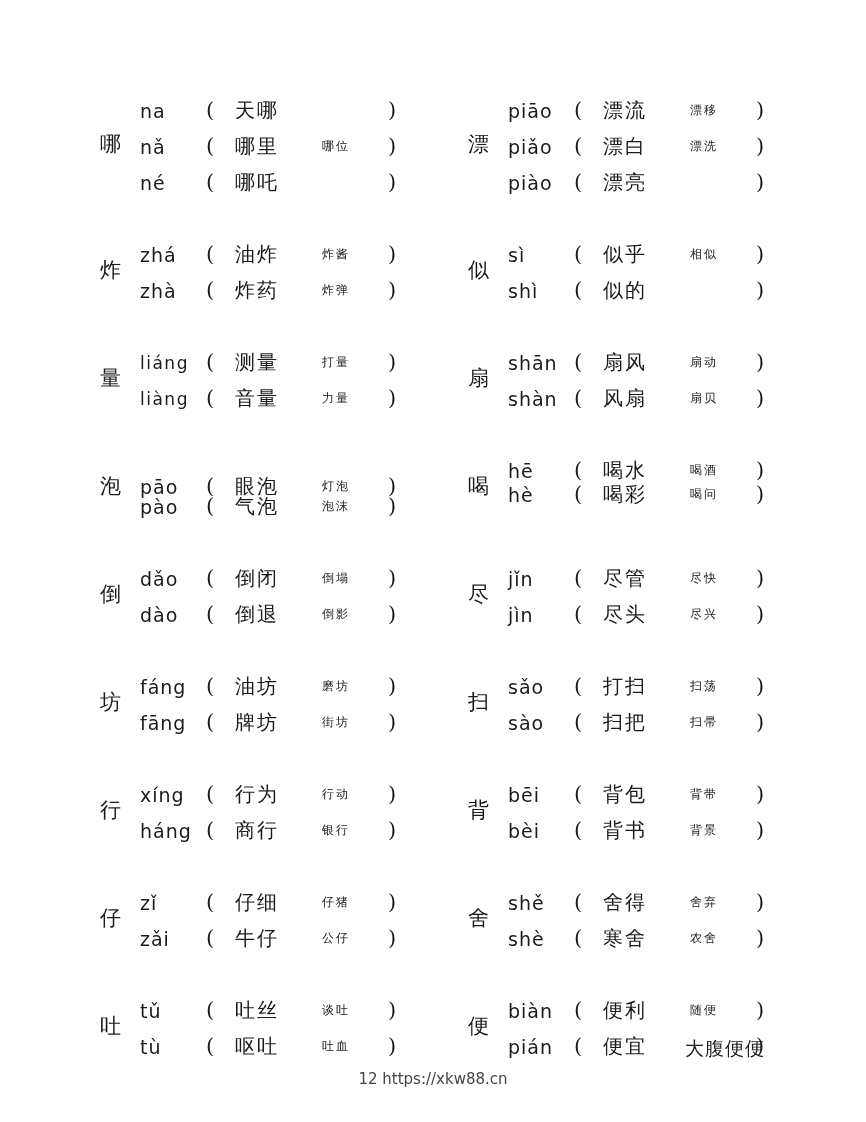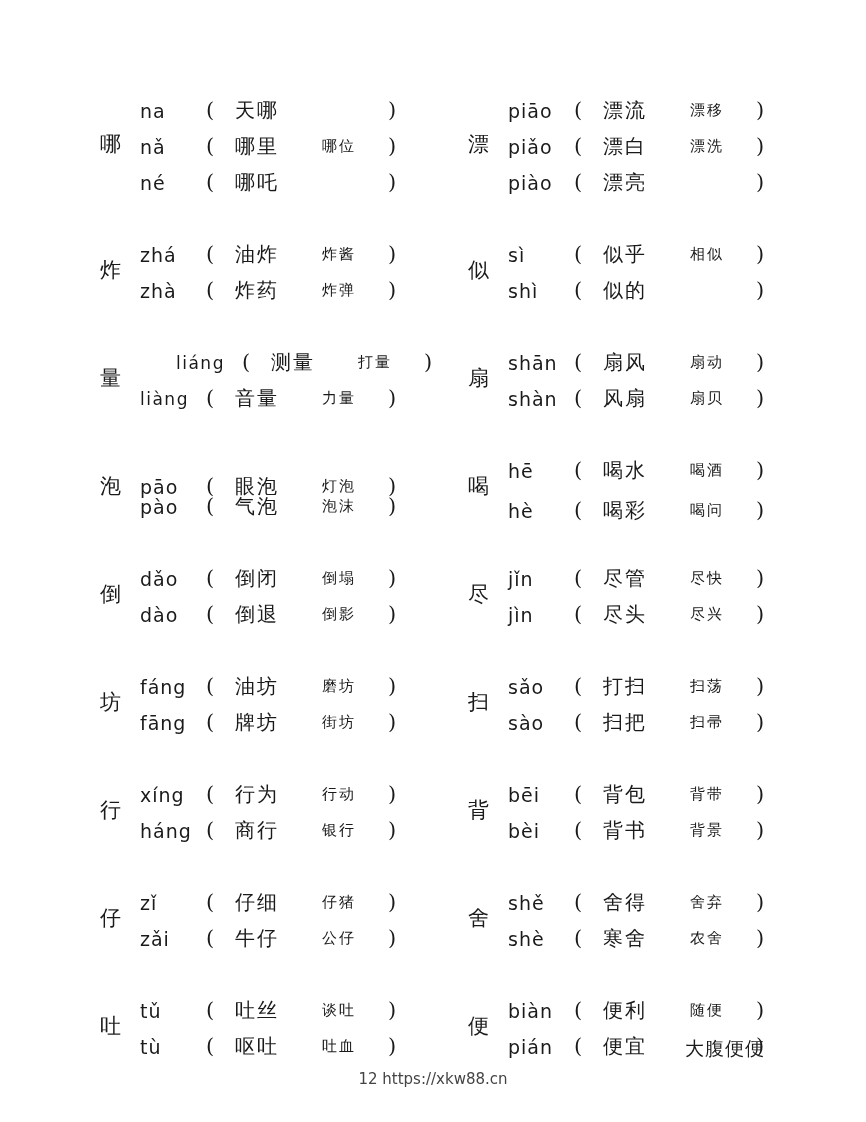--- a/index.html
+++ b/index.html
@@ -7,21 +7,21 @@
          font-family: "DejaVu Serif", "Liberation Serif", serif; color: #1a1a1a; }
   .page { position: absolute; left: 0; top: 0; width: 866px; height: 1122px; }
   .group { position: absolute; width: 380px; }
   .head-char { position: absolute; left: 8px; font-size: 21px; line-height: 24px; }
   .row { position: absolute; left: 48px; height: 30px; width: 330px; }
   .py { position: absolute; left: 0; top: 2px; font-family: "DejaVu Sans", "Liberation Sans", sans-serif;
         font-size: 19px; letter-spacing: 1px; line-height: 26px; }
   .py.narrow { font-size: 17px; letter-spacing: 1.5px; }
   .lp { position: absolute; left: 66px; top: 0; font-size: 21px; line-height: 28px; }
   .w1 { position: absolute; left: 95px; top: 0; font-size: 20px; line-height: 28px; letter-spacing: 2px; }
-  .w2 { position: absolute; left: 182px; top: 0; font-size: 15px; line-height: 28px; letter-spacing: 2px; }
+  .w2 { position: absolute; left: 182px; top: 0; font-size: 12px; line-height: 28px; letter-spacing: 2px; }
   .w2.small { font-size: 19px; left: 177px; top: 2px; letter-spacing: 1px; }
   .rp { position: absolute; left: 248px; top: 0; font-size: 21px; line-height: 28px; }
   .footer-page { position: absolute; left: 0; width: 866px; top: 1054px; text-align: center;
                  font-size: 14px; color: #333; }
   .footer-url { position: absolute; left: 0; width: 866px; top: 1070px; text-align: center;
                 font-family: "DejaVu Sans", "Liberation Sans", sans-serif; font-size: 15px; color: #444; }
 </style>
 </head>
 <body>
 
@@ -65,21 +65,21 @@
       <span class="py">zhà</span>
       <span class="lp">(</span>
       <span class="w1">炸药</span>
       <span class="w2">炸弹</span>
       <span class="rp">)</span>
     </div>
   </div>
 
   <div class="group" style="left:92px; top:348px;">
     <div class="head-char" style="top:18px;">量</div>
-    <div class="row" style="top:0px;margin-left:36px;">
+    <div class="row" style="top:0px;">
       <span class="py narrow">liáng</span>
       <span class="lp">(</span>
       <span class="w1">测量</span>
       <span class="w2">打量</span>
       <span class="rp">)</span>
     </div>
     <div class="row" style="top:36px;">
       <span class="py narrow">liàng</span>
       <span class="lp">(</span>
       <span class="w1">音量</span>
@@ -259,21 +259,21 @@
 
   <div class="group" style="left:460px; top:456px;">
     <div class="head-char" style="top:18px;">喝</div>
     <div class="row" style="top:0px;">
       <span class="py">hē</span>
       <span class="lp">(</span>
       <span class="w1">喝水</span>
       <span class="w2">喝酒</span>
       <span class="rp">)</span>
     </div>
-    <div class="row" style="top:40px;">
+    <div class="row" style="top:24px;">
       <span class="py">hè</span>
       <span class="lp">(</span>
       <span class="w1">喝彩</span>
       <span class="w2">喝问</span>
       <span class="rp">)</span>
     </div>
   </div>
 
   <div class="group" style="left:460px; top:564px;">
     <div class="head-char" style="top:18px;">尽</div>

